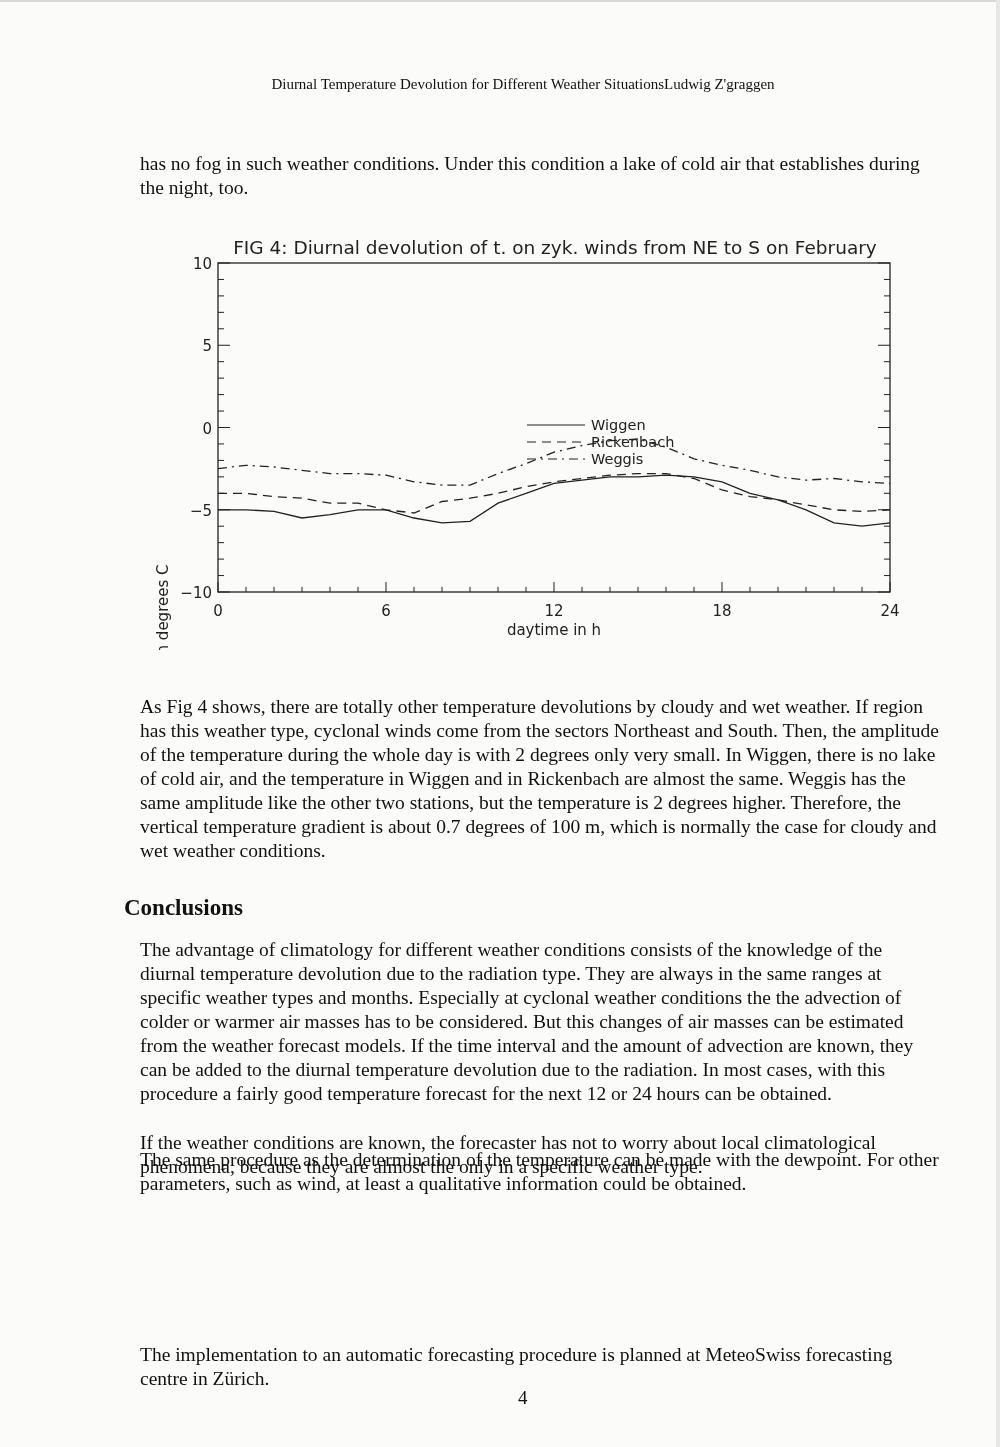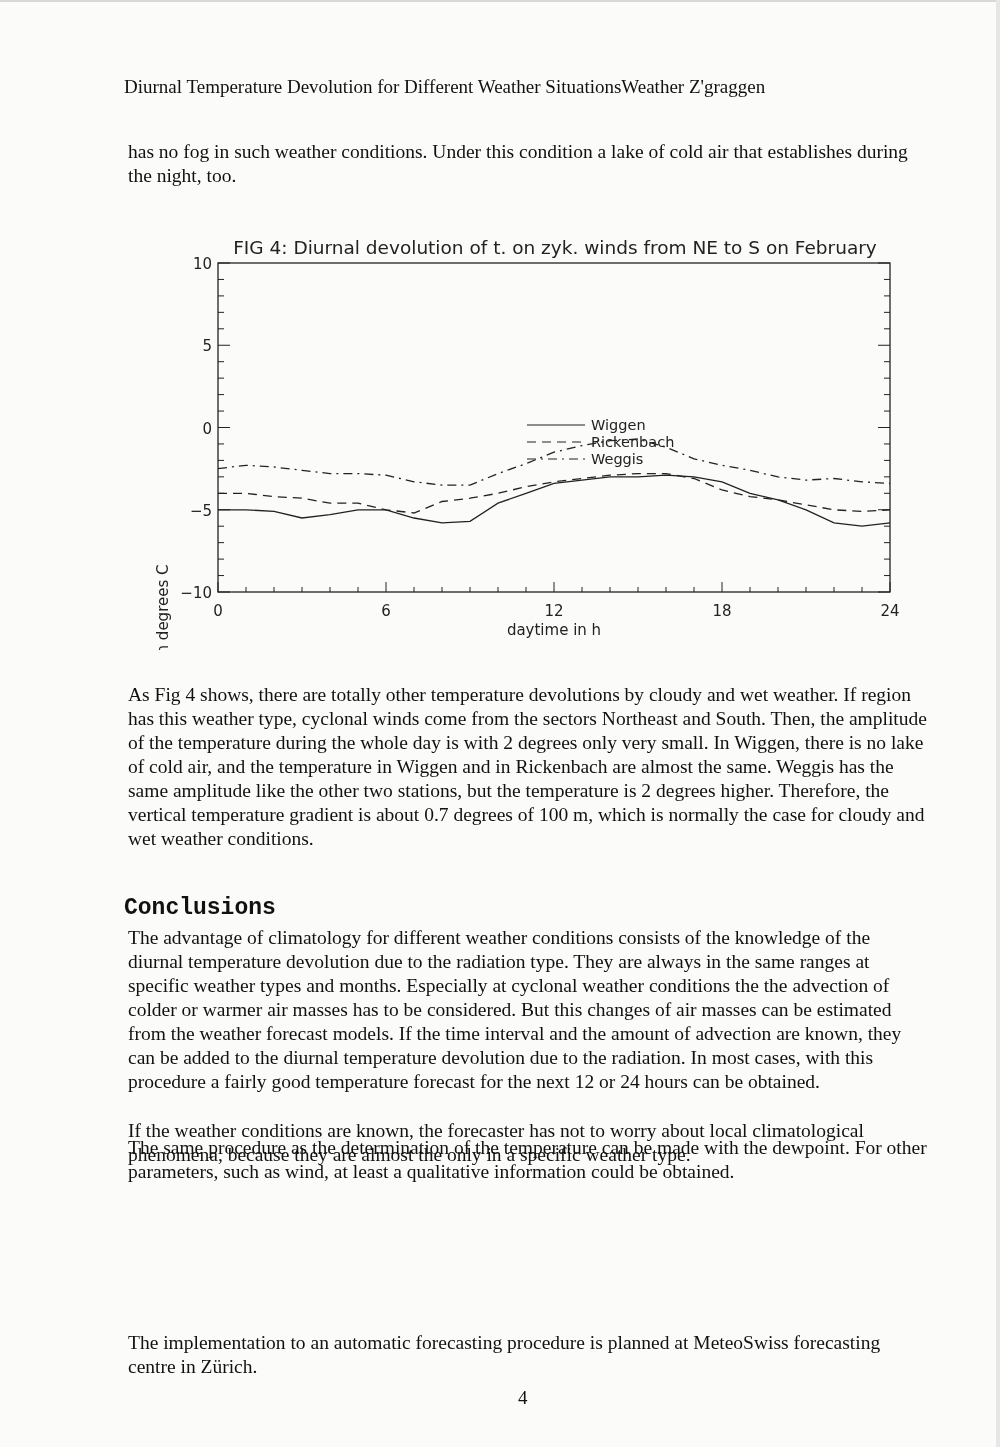--- a/index.html
+++ b/index.html
@@ -1,34 +1,34 @@
 <!DOCTYPE html>
 <html><head>
 <meta charset="utf-8">
 <style>
   html, body { margin:0; padding:0; }
   body { width:1000px; height:1447px; background:#fbfbfa; position:relative; overflow:hidden;
          font-family:"Liberation Serif", serif; color:#111; }
   .page-edge { position:absolute; right:0; top:0; width:4px; height:1447px; background:#e6e6e4; }
   .top-edge { position:absolute; left:0; top:0; width:1000px; height:2px; background:#d8d8d6; }
-  .running-header { position:absolute; left:124px; top:76px; width:798px; font-size:19px; display:flex; justify-content:flex-start; }
-  .para { position:absolute; left:124px; width:800px; font-size:19.5px; line-height:24px; margin:4px; }
-  .heading { position:absolute; left:124px; top:895px; font-size:23px; font-weight:bold; margin:0;font-family:Liberation Mono, monospace; }
+  .running-header { position:absolute; left:124px; top:76px; width:798px; font-size:15px; display:flex; justify-content:center; }
+  .para { position:absolute; left:124px; width:800px; font-size:19.5px; line-height:24px; margin:16px; }
+  .heading { position:absolute; left:124px; top:895px; font-size:23px; font-weight:bold; margin:0; }
   .page-num { position:absolute; left:518px; top:1387px; font-size:19px; }
   svg text { font-family:"DejaVu Sans", sans-serif; fill:#222; }
 </style>
 </head>
 <body>
 
 <div class="top-edge"></div>
 <div class="page-edge"></div>
 
 <div class="running-header">
   <span>Diurnal Temperature Devolution for Different Weather Situations</span>
-  <span>Weather Z'graggen</span>
+  <span>Ludwig Z'graggen</span>
 </div>
 
 <p class="para" style="top:136px;">has no fog in such weather conditions. Under this condition a lake of cold air that establishes during the night, too.</p>
 
 <svg id="chart" width="1000" height="420" style="position:absolute; left:0; top:230px;" xmlns="http://www.w3.org/2000/svg">
   <text id="chart-title" x="555" y="24" font-size="18.5" text-anchor="middle">FIG 4: Diurnal devolution of t. on zyk. winds from NE to S on February</text>
   <rect x="218" y="33" width="672" height="329" fill="none" stroke="#222" stroke-width="1.3"></rect>
   <g id="yticks">
       <line x1="218" x2="230" y1="362" y2="362" stroke="#222" stroke-width="1"></line>
       <line x1="890" x2="878" y1="362" y2="362" stroke="#222" stroke-width="1"></line>

